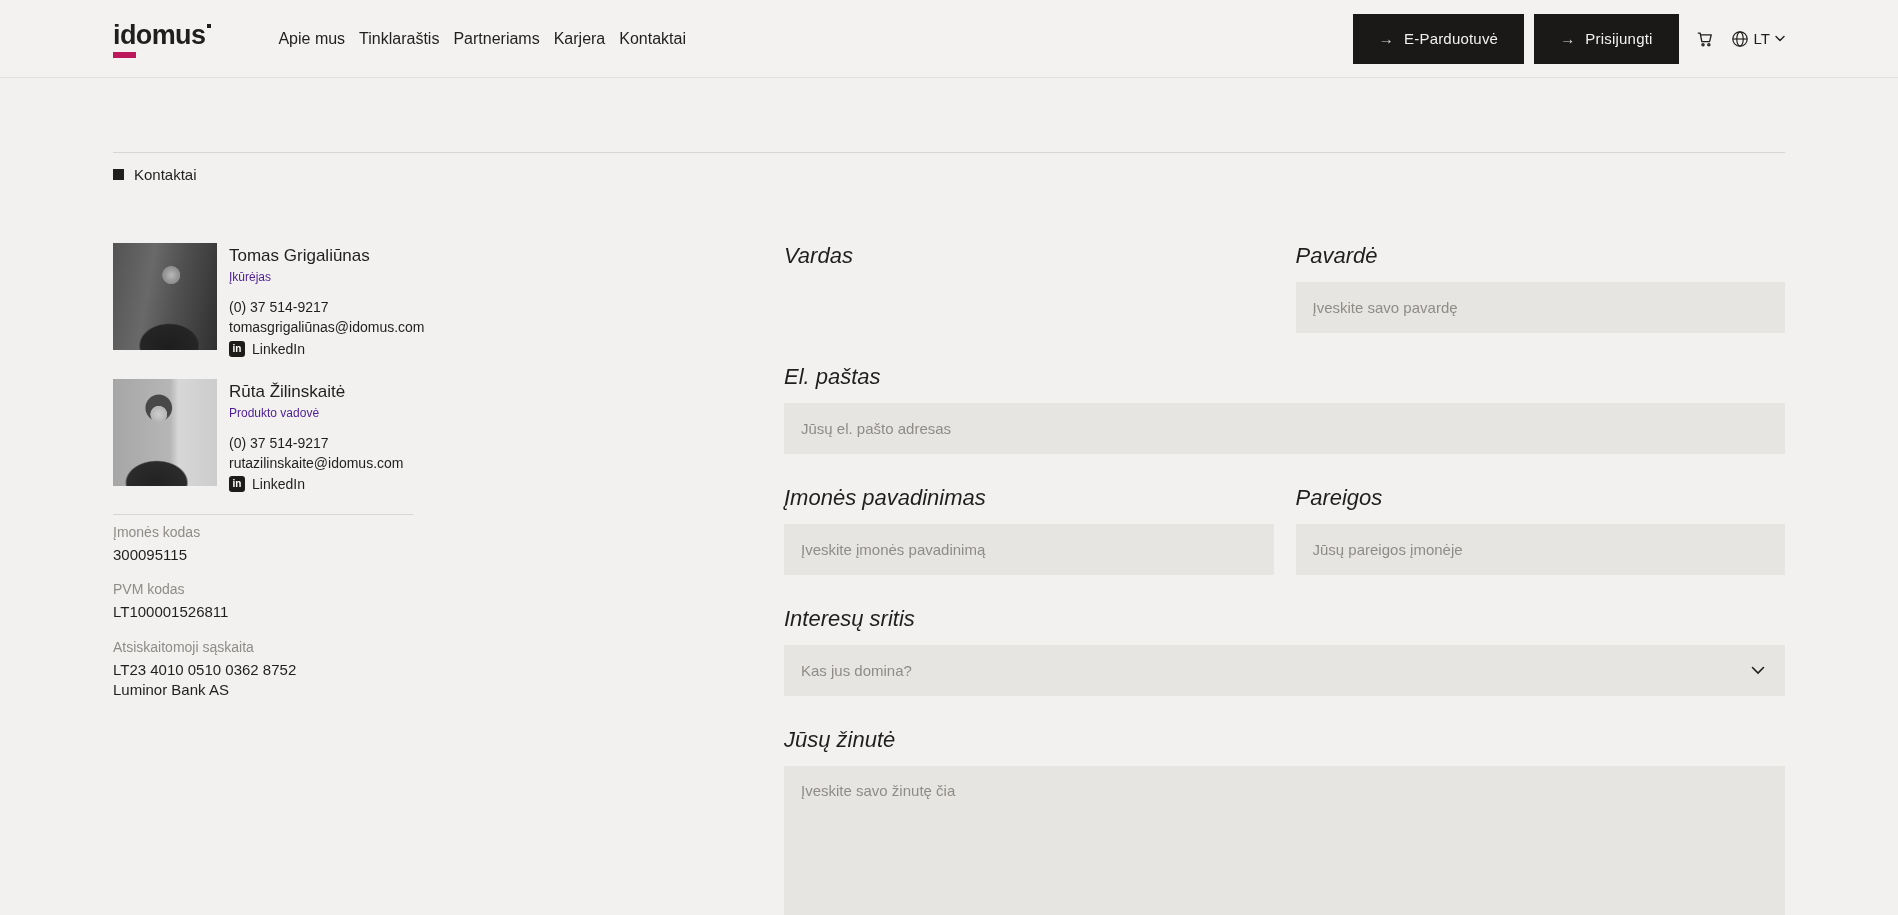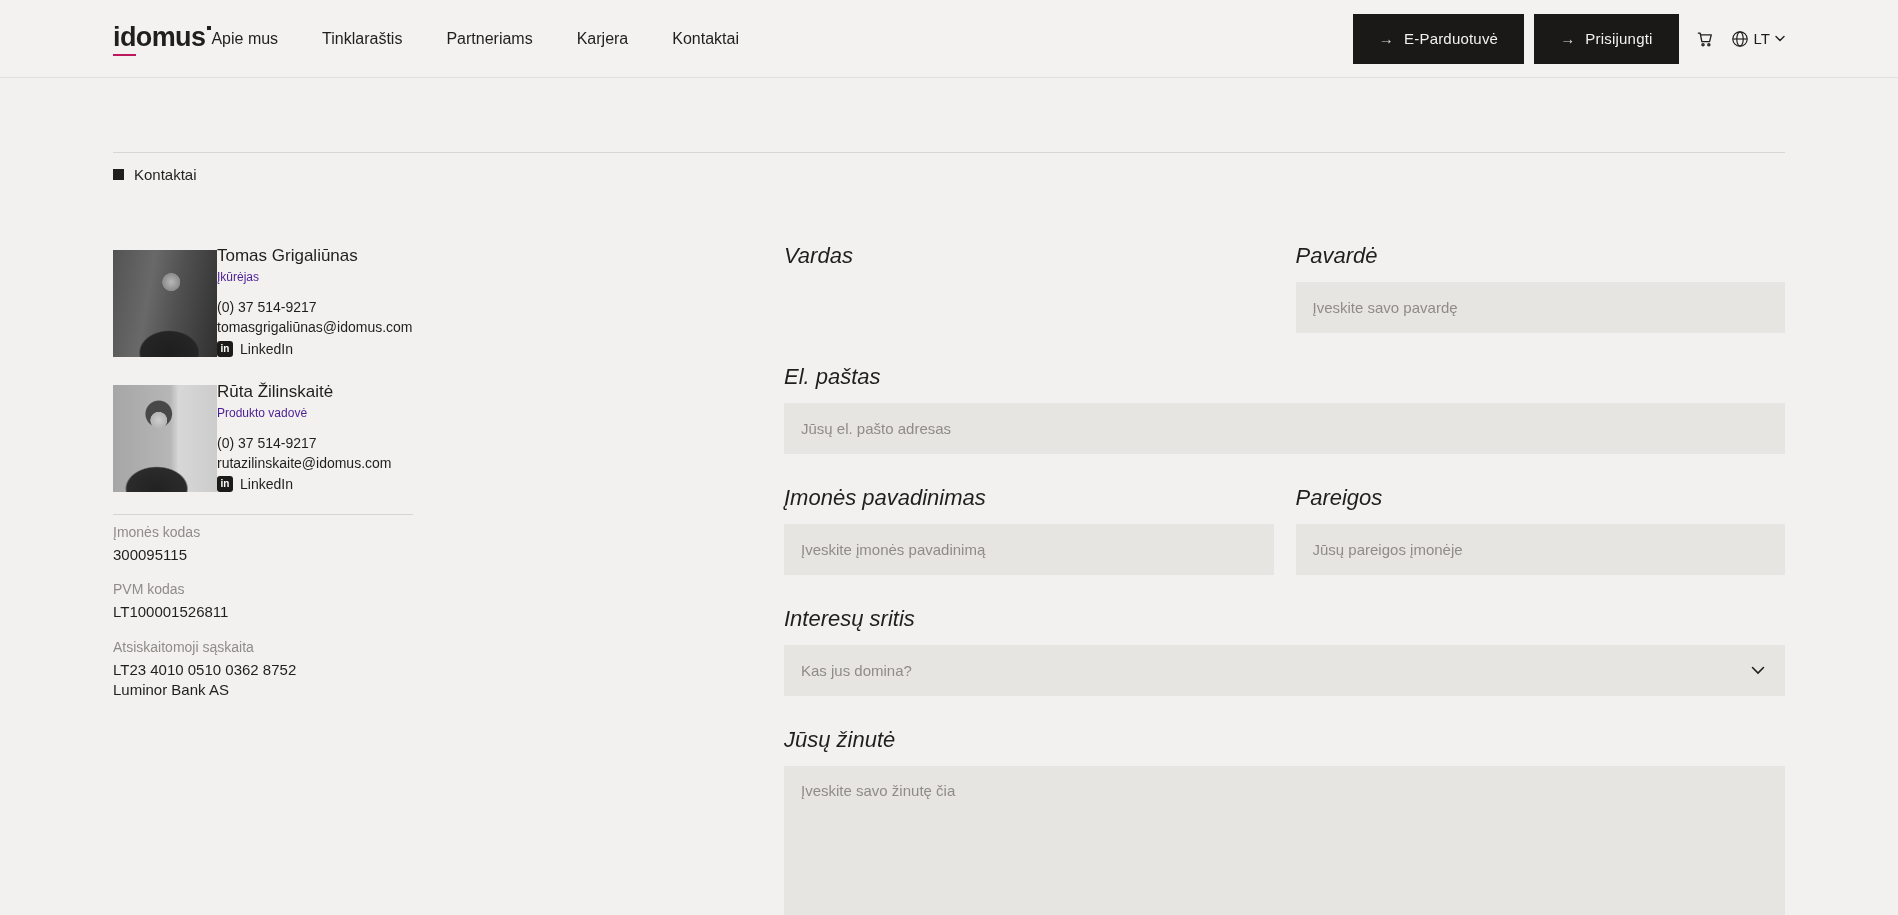--- a/index.html
+++ b/index.html
@@ -9,23 +9,23 @@
     font-family:"Liberation Sans", sans-serif;
     color:#211f1d;
   }
   
   .header {
     height:78px; display:flex; align-items:center;
     padding:0 113px; background:#f3f2f0;
     border-bottom:1px solid #e2e0dd;
   }
   .logo { font-size:27px; font-weight:bold; letter-spacing:-0.6px; cursor:pointer; display:flex; align-items:flex-start; }
-  .logo .id-underline { border-bottom:2px solid #be185d; padding-bottom:1px; }
+  .logo .id-underline { border-bottom:6px solid #be185d; padding-bottom:1px; }
   .logo-mark { width:4px; height:4px; background:#211f1d; margin:4px 0 0 2px; }
-  .nav { display:flex; gap:44px; font-size:16px; }
+  .nav { display:flex; gap:14px; margin-left:67px; font-size:16px; }
   .nav-link { cursor:pointer; white-space:nowrap; }
   .header-right { margin-left:auto; display:flex; align-items:center; }
   .btn-dark {
     height:50px; background:#1a1918; color:#f2f1ef; border:none;
     display:flex; align-items:center; gap:10px; padding:0 26px;
     font-size:15px; font-family:inherit; cursor:pointer; letter-spacing:0.2px;
   }
   .btn-dark + .btn-dark { margin-left:10px; }
   .btn-arrow { color:#d8d6d3; font-size:15px; }
   .icon-btn { background:none; border:none; cursor:pointer; color:#211f1d; display:flex; align-items:center; margin-left:16px; padding:0; }
@@ -33,21 +33,21 @@
   
   .container { padding:0 113px; }
   .top-divider { border-top:1px solid #d8d6d3; margin-top:74px; }
   .breadcrumb { margin-top:13px; display:flex; align-items:center; gap:10px; font-size:15px; }
   .crumb-square { width:11px; height:11px; background:#211f1d; }
   .page-title { margin-top:26px; font-size:38px; font-weight:normal; letter-spacing:-0.6px; line-height:1.15; }
   .content { display:flex; justify-content:space-between; margin-top:60px; align-items:flex-start; }
   .left-col { width:300px; flex:none; }
   .form-col { width:1001px; flex:none; }
   
-  .person { display:flex; margin-bottom:22px;align-items:flex-end; }
+  .person { display:flex; gap:12px; margin-bottom:22px; }
   .photo { width:104px; height:107px; flex:none; filter:grayscale(100%); }
   .photo-1 {
     background:
       radial-gradient(circle 15px at 56% 30%, #bab8b6 0%, #8e8c8a 58%, rgba(0,0,0,0) 62%),
       radial-gradient(ellipse 46px 34px at 54% 96%, #1f1e1d 0%, #262524 62%, rgba(0,0,0,0) 66%),
       linear-gradient(100deg, #58524c 0%, #6e6862 35%, #554f4a 60%, #332f2b 100%);
     background-color:#4c4844;
   }
   .photo-2 {
     background:

